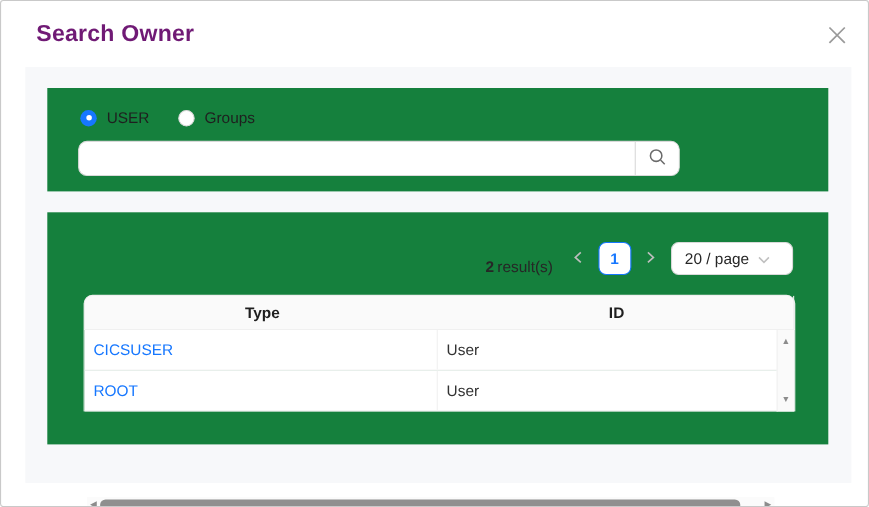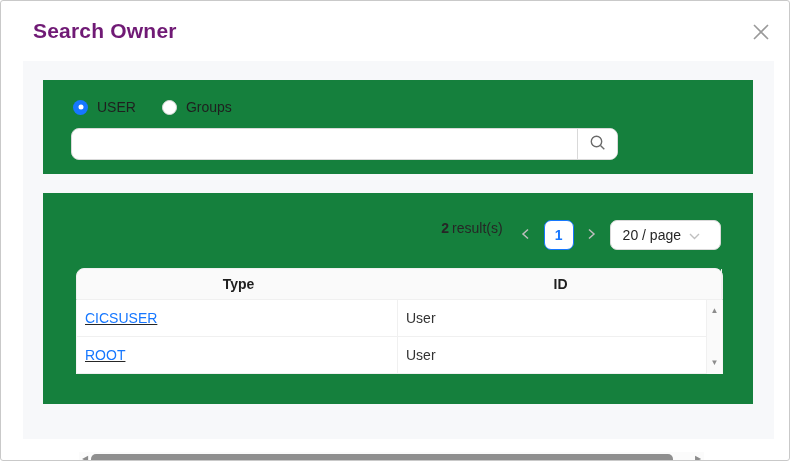--- a/index.html
+++ b/index.html
@@ -51,21 +51,21 @@
     font-family:inherit; color:#262626; background:transparent;
   }
   .search-btn {
     width:40px; border:none; border-left:1px solid #d9d9d9; background:#fff;
     display:flex; align-items:center; justify-content:center; cursor:pointer;
   }
 
   
   .toolbar {
     position:absolute; top:27px; right:32px; height:30px;
-    display:flex; align-items:flex-start; gap:9px; font-size:14px;
+    display:flex; align-items:flex-end; gap:9px; font-size:14px;
   }
   .result-count { color:#262626; margin-right:5px; }
   .result-count b { font-weight:700; margin-right:3px; }
   .pg-arrow {
     width:18px; height:30px; display:flex; align-items:center; justify-content:center;
     background:none; border:none; cursor:pointer;
   }
   .pg-current {
     width:30px; height:30px; display:flex; align-items:center; justify-content:center;
     border:1px solid #1677ff; border-radius:7px; color:#1677ff; font-weight:700;
@@ -83,21 +83,21 @@
     display:flex; height:32px; background:#fafafa;
     border:1px solid #f0f0f0; border-radius:8px 8px 0 0;
     font-weight:700; font-size:14px; color:#1f1f1f;
   }
   .th { display:flex; align-items:center; justify-content:center; }
   .th-id { width:322px; border-right:1px solid #f0f0f0; }
   .th-type { flex:1; }
   .t-body { position:relative; border-left:1px solid #f5f5f5; border-right:1px solid #f5f5f5; }
   .t-row { display:flex; height:37px; border-bottom:1px solid #f0f0f0; background:#fff; }
   .cell { display:flex; align-items:center; font-size:14px; }
-  .cell-id { width:321px; padding-left:8px; border-right:1px solid #f0f0f0;text-decoration:underline; }
+  .cell-id { width:321px; padding-left:8px; border-right:1px solid #f0f0f0; }
   .cell-type { flex:1; padding-left:8px; color:#333; }
   .id-link { color:#1677ff; text-decoration:none; cursor:pointer; }
 
   
   .vscroll {
     position:absolute; top:0; right:0; width:16px; height:74px;
     background:#fafafa; border-left:1px solid #f0f0f0;
     display:flex; flex-direction:column; justify-content:space-between; align-items:center;
     padding:7px 0; cursor:pointer;
   }

